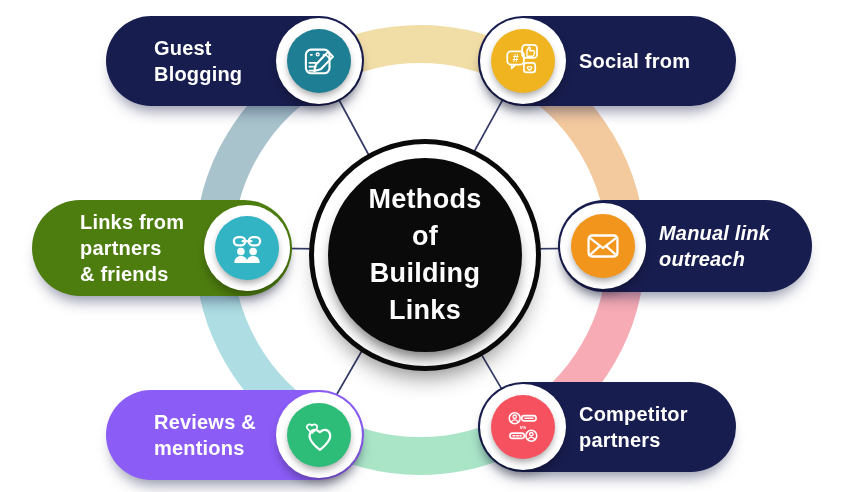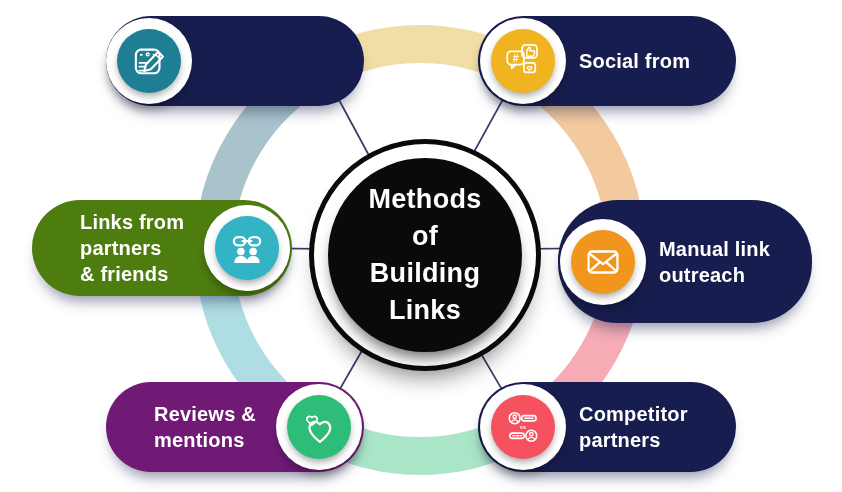--- a/index.html
+++ b/index.html
@@ -26,21 +26,21 @@
     white-space:pre-line;letter-spacing:.3px;
   }
   
   .pill{
     position:absolute;display:flex;align-items:center;border-radius:60px;z-index:4;
     box-shadow:0 11px 14px -6px rgba(40,45,85,.5);
   }
   .p-tl{left:106px;top:16px;width:258px;height:90px;}
   .p-tr{left:478px;top:16px;width:258px;height:90px;}
   .p-ml{left:32px;top:200px;width:260px;height:96px;}
-  .p-mr{left:558px;top:200px;width:254px;height:123px;}
+  .p-mr{left:558px;top:200px;width:254px;height:92px;font-style:italic;}
   .p-bl{left:106px;top:382px;width:258px;height:90px;}
   .p-br{left:478px;top:382px;width:258px;height:90px;}
   .pill-label{
     color:#fff;font-weight:bold;font-size:20px;line-height:1.3;white-space:pre-line;
     letter-spacing:.2px;flex:1;
   }
   .icon-right .pill-label{padding-left:48px;}
   .icon-left  .pill-label{margin-left:13px;}
   .icon-ring{
     width:86px;height:86px;border-radius:50%;background:#fff;flex:0 0 auto;
@@ -83,20 +83,22 @@
   <div class="center-outer" style="border-color: rgb(10, 10, 10);">
     <div class="center-disc" style="background-color: rgb(10, 10, 10);">
       <div class="center-title">Methods
 of
 Building
 Links</div>
     </div>
   </div>
 
   <div class="pill p-tl icon-right" style="background-color: rgb(24, 29, 79);">
+    <div class="pill-label">Guest
+Blogging</div>
     <div class="icon-ring">
       <div class="icon-circle" style="background-color: rgb(29, 126, 148);">
         <svg width="42" height="42" viewBox="0 0 48 48">
           <g fill="none" stroke="#fff" stroke-width="2.4" stroke-linecap="round" stroke-linejoin="round">
             <rect x="9" y="11" width="27" height="27" rx="6"></rect>
             <path d="M14.5 17 h1.5 M29 17 h1.5" stroke-width="1.8"></path>
             <circle cx="22.5" cy="16.5" r="1.6" stroke-width="1.6"></circle>
             <path d="M13 26 h9 M13 30.5 h7 M13 35 h5" stroke-width="2"></path>
             <path d="M34.5 13.5 l5.5 5.5 L26 33.5 l-7.5 2 2-7.5 Z"></path>
             <path d="M31.5 16.5 l5.5 5.5" stroke-width="1.8"></path>
@@ -157,21 +159,21 @@
           <g fill="none" stroke="#fff" stroke-width="2.6" stroke-linecap="round" stroke-linejoin="round">
             <rect x="7.5" y="12" width="33" height="24" rx="4"></rect>
             <path d="M10 15.5 L24 26.5 38 15.5"></path>
             <path d="M10.5 33 l9.5-8.5 M37.5 33 L28 24.5"></path>
           </g>
         </svg>
       </div>
     </div>
   </div>
 
-  <div class="pill p-bl icon-right" style="background-color: #701a75;">
+  <div class="pill p-bl icon-right" style="background-color: #8b5cf6; margin-top: 8px;">
     <div class="pill-label">Reviews &amp;
 mentions</div>
     <div class="icon-ring">
       <div class="icon-circle" style="background-color: rgb(45, 189, 120);">
         <svg width="42" height="42" viewBox="0 0 48 48">
           <g fill="none" stroke="#fff" stroke-linecap="round" stroke-linejoin="round">
             <path d="M16 13.2 c-2.2-2.6-6.2-1-6 1.9 .14 1.7 1.6 3 3.4 4.5 l2.6 2.1 2.6-2.1 c1.8-1.5 3.3-2.8 3.4-4.5 .2-2.9-3.8-4.5-6-1.9 Z" stroke-width="2"></path>
             <path d="M25 41 C15.5 33.5 11.5 27.5 13.8 22 c1.8-4.3 7.2-5.3 11.2-1.2 4-4.1 9.4-3.1 11.2 1.2 2.3 5.5-1.7 11.5-11.2 19 Z" stroke-width="2.6"></path>
           </g>
         </svg>

